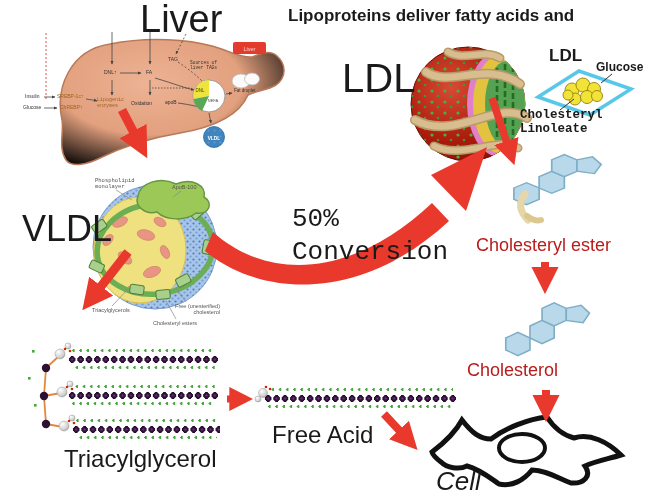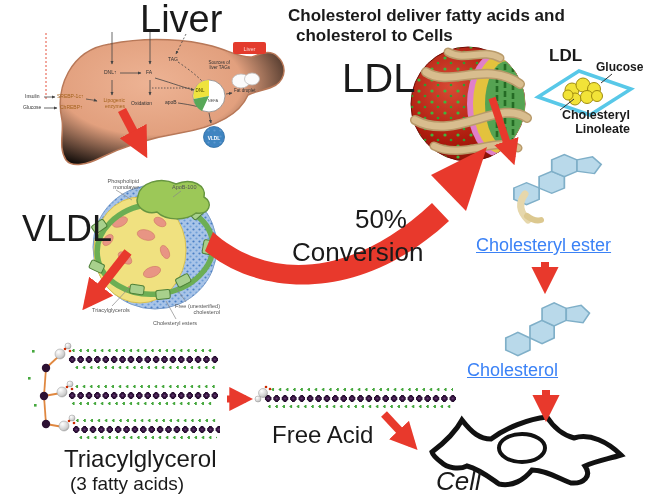--- a/index.html
+++ b/index.html
@@ -2,24 +2,24 @@
 <html><head>
 <meta charset="utf-8">
 <style>
   html,body{margin:0;padding:0;background:#fff;}
   #canvas{position:relative;width:650px;height:503px;background:#fff;overflow:hidden;
           font-family:"Liberation Sans",sans-serif;color:#1a1a1a;border-radius:30px;}
   .abs{position:absolute;}
   .pre{white-space:pre-line;}
   .big{font-size:38px;line-height:1;}
   .hdr{font-size:17px;font-weight:bold;line-height:1.2;}
-  .gray{color:#3b82f6;text-decoration:underline;}
+  .gray{color:#b91c1c;}
   .tiny{font-size:5px;line-height:1.15;color:#333;}
   .tinyo{color:#a3621c;}
-  .ctr{text-align:right;}
+  .ctr{text-align:left;font-family:Liberation Mono, monospace;}
   .rt{text-align:right;}
   .vlbl{font-size:5.5px;line-height:1.15;color:#555;}
   
   .fa-chain{position:absolute;display:flex;flex-direction:column;gap:1.5px;}
   .beadrow{height:9px;background-image:radial-gradient(circle 4.2px at 4.2px 4.5px,#6b3f78 0,#3a1745 35%,#230b2c 75%,rgba(35,11,44,0) 80%);background-size:8.4px 9px;background-repeat:repeat-x;}
   .dotrow{height:5px;background-image:radial-gradient(circle 1.5px at 2.5px 2.5px,#46a83e 85%,rgba(70,168,62,0) 100%);background-size:7.2px 5px;background-repeat:repeat-x;margin:0 3px;}
   .dotrow.off{background-position:3.5px 0;}
   svg text{font-family:"Liberation Sans",sans-serif;}
 </style>
 </head>
@@ -285,39 +285,37 @@
     <div class="dotrow off"></div>
   </div>
   <div class="fa-chain" style="left:264px;top:387px;width:192px;">
     <div class="dotrow off"></div>
     <div class="beadrow"></div>
     <div class="dotrow"></div>
   </div>
 
   <div class="abs big" style="left:140px;top:0px;">Liver</div>
 
-  <div class="abs hdr" style="left:288px;top:6px;">Cholesterol deliver fatty acids and</div>
-  <div class="abs hdr" style="left:296px;top:26px;">cholesterol to Cells</div>
+  <div class="abs hdr" style="left:288px;top:6px;">Lipoproteins deliver fatty acids and</div>
 
   <div class="abs" style="left:342px;top:56px;font-size:40px;">LDL</div>
   <div class="abs" style="left:22px;top:208px;font-size:36px;">VLDL</div>
 
   <div class="abs pre ctr" style="left:292px;top:203px;width:115px;font-size:26px;line-height:1.25;">50%
 Conversion</div>
 
   <div class="abs" style="left:549px;top:46px;font-size:17px;font-weight:bold;">LDL</div>
   <div class="abs" style="left:596px;top:60px;font-size:12px;font-weight:bold;">Glucose</div>
   <div class="abs pre ctr" style="left:520px;top:108px;width:110px;font-size:12.5px;font-weight:bold;line-height:1.15;">Cholesteryl
 Linoleate</div>
 
   <div class="abs gray" style="left:476px;top:235px;font-size:18px;">Cholesteryl ester</div>
   <div class="abs" style="left:64px;top:445px;font-size:24px;">Triacylglycerol</div>
 
   <div class="abs gray" style="left:467px;top:360px;font-size:18px;">Cholesterol</div>
-  <div class="abs" style="left:70px;top:473px;font-size:19px;">(3 fatty acids)</div>
   <div class="abs" style="left:272px;top:421px;font-size:24px;">Free Acid</div>
   <div class="abs" style="left:436px;top:466px;font-size:26px;font-style:italic;">Cell</div>
 
   <div class="abs tiny" style="left:25px;top:94px;">Insulin</div>
   <div class="abs tiny tinyo" style="left:57px;top:94px;">SREBP-1c↑</div>
   <div class="abs tiny" style="left:23px;top:105px;">Glucose</div>
   <div class="abs tiny tinyo" style="left:60px;top:105px;">ChREBP↑</div>
   <div class="abs tiny tinyo pre ctr" style="left:97px;top:98px;width:28px;">Lipogenic
 enzymes</div>
   <div class="abs tiny" style="left:104px;top:70px;">DNL↑</div>

